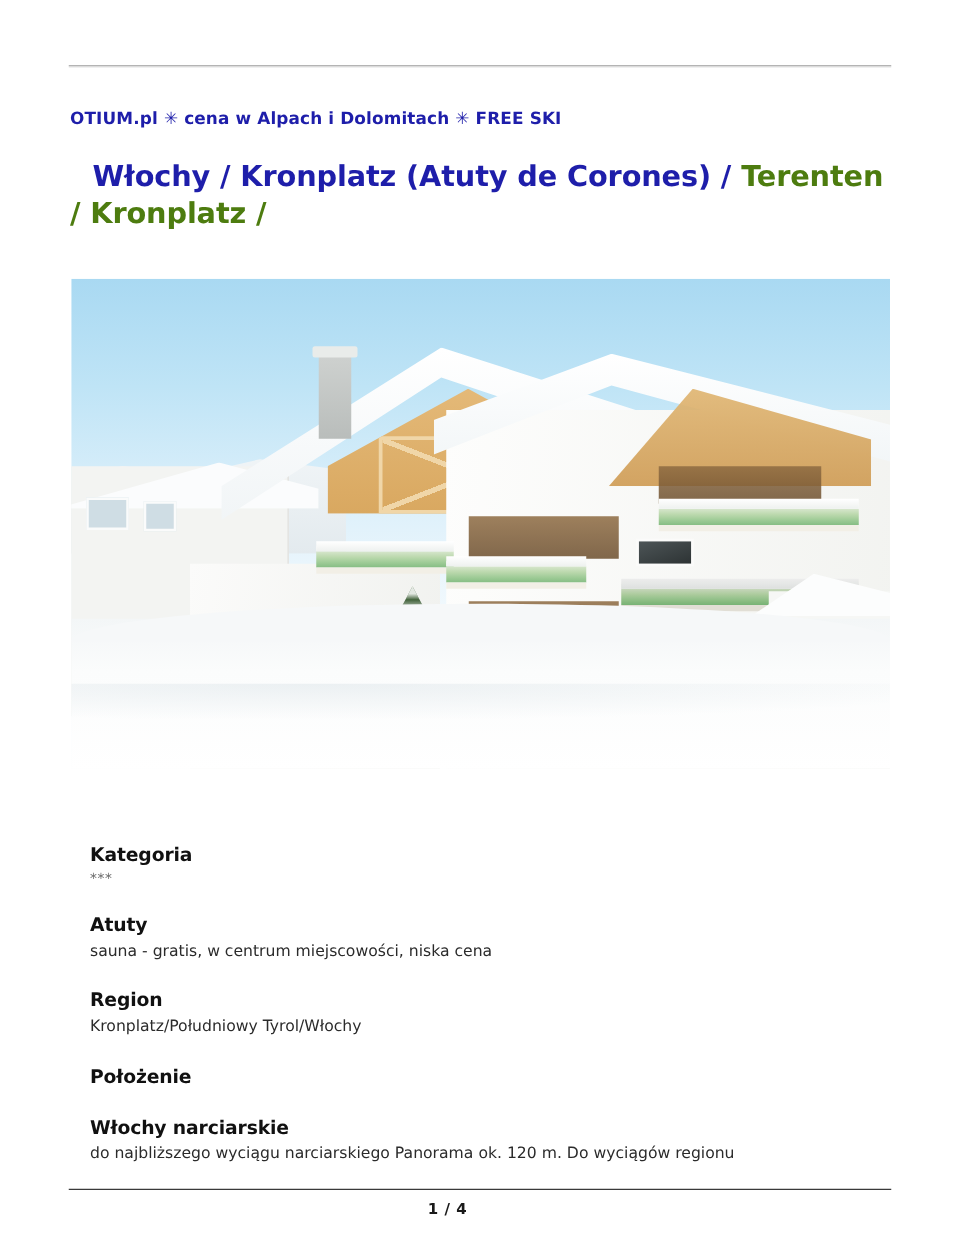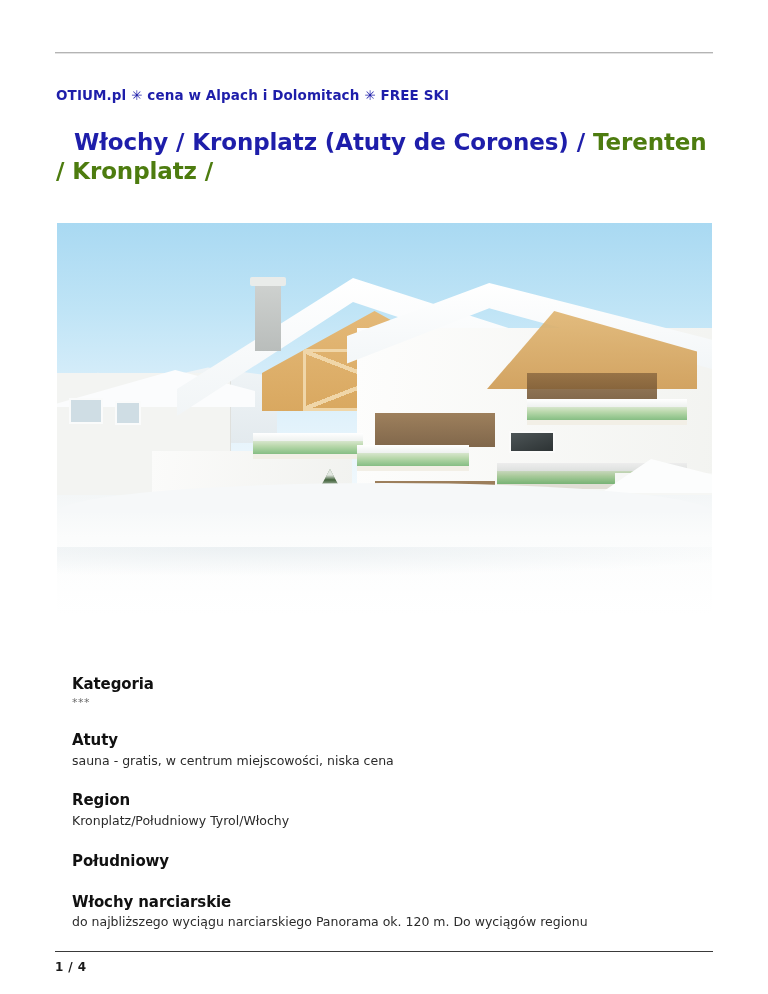--- a/index.html
+++ b/index.html
@@ -323,21 +323,21 @@
     top: 951px;
     width: 658px;
     height: 1px;
     background: #3a3a3a;
   }
   .page-num {
     position: absolute;
     left: 55px;
     top: 960px;
     width: 658px;
-    text-align: left;
+    text-align: center;
     padding-right: 52px;
     font-size: 12px;
     font-weight: bold;
     color: #1a1a1a;
     letter-spacing: 0.4px;
   }
 </style>
 </head>
 <body>
 
@@ -438,21 +438,21 @@
       <div class="sec-h">Atuty</div>
       <p class="sec-b">sauna - gratis, w centrum miejscowości, niska cena</p>
     </div>
 
     <div class="sec">
       <div class="sec-h">Region</div>
       <p class="sec-b">Kronplatz/Południowy Tyrol/Włochy</p>
     </div>
 
     <div class="sec">
-      <div class="sec-h">Południowy</div>
+      <div class="sec-h">Położenie</div>
     </div>
 
     <div class="sec">
       <div class="sec-h">Włochy narciarskie</div>
       <p class="sec-b">do najbliższego wyciągu narciarskiego Panorama ok. 120 m. Do wyciągów regionu</p>
     </div>
 
   </div>
 
   <div class="foot-rule"></div>

